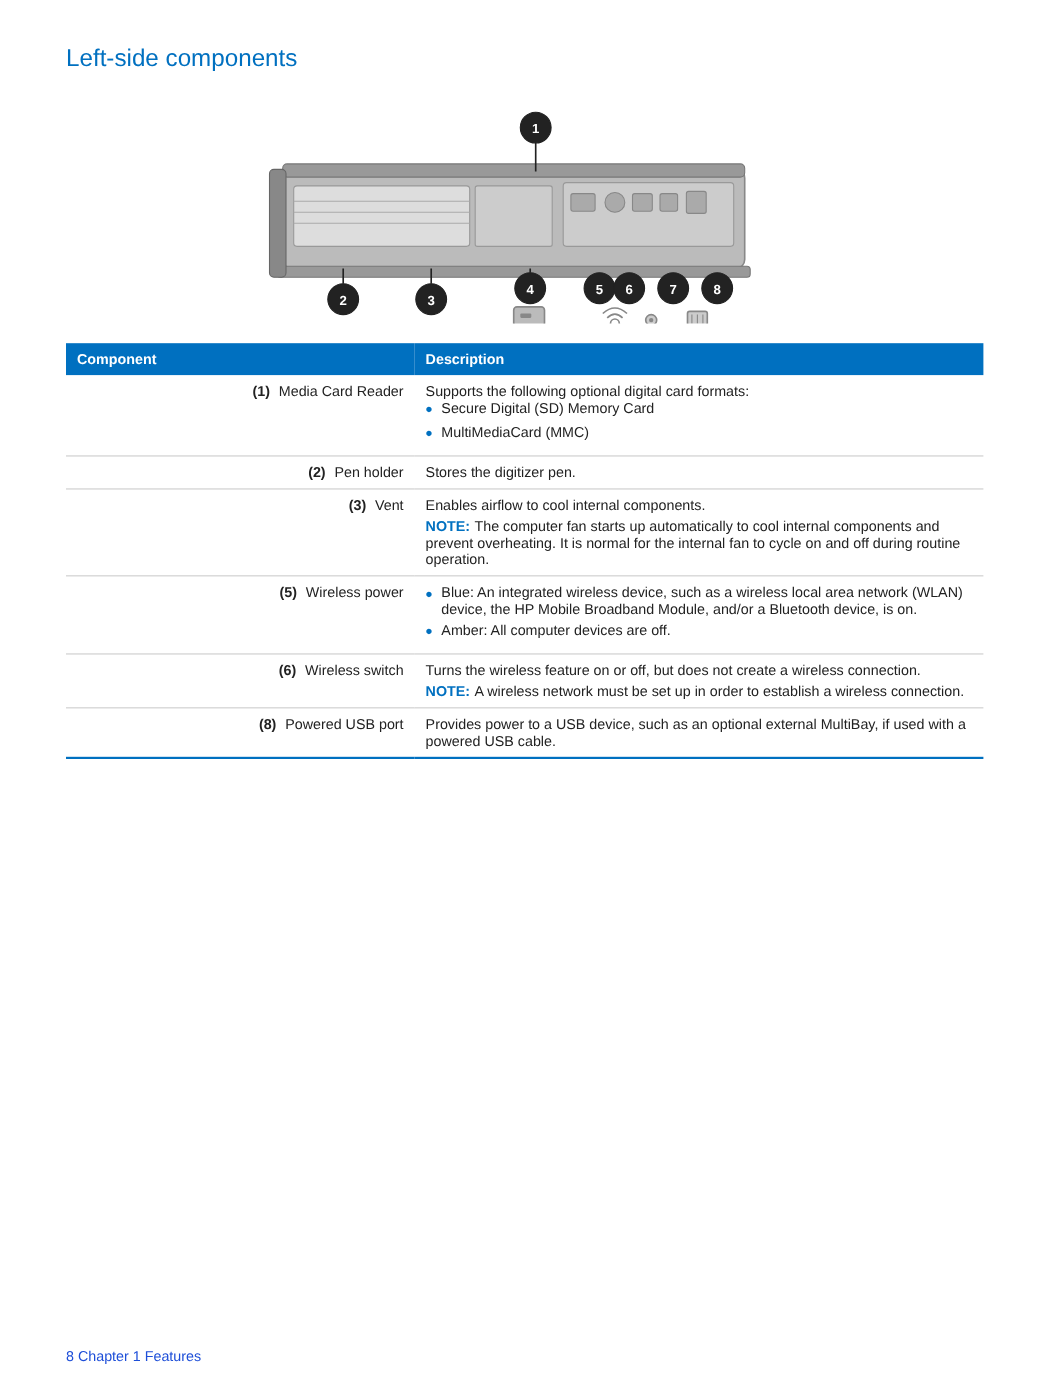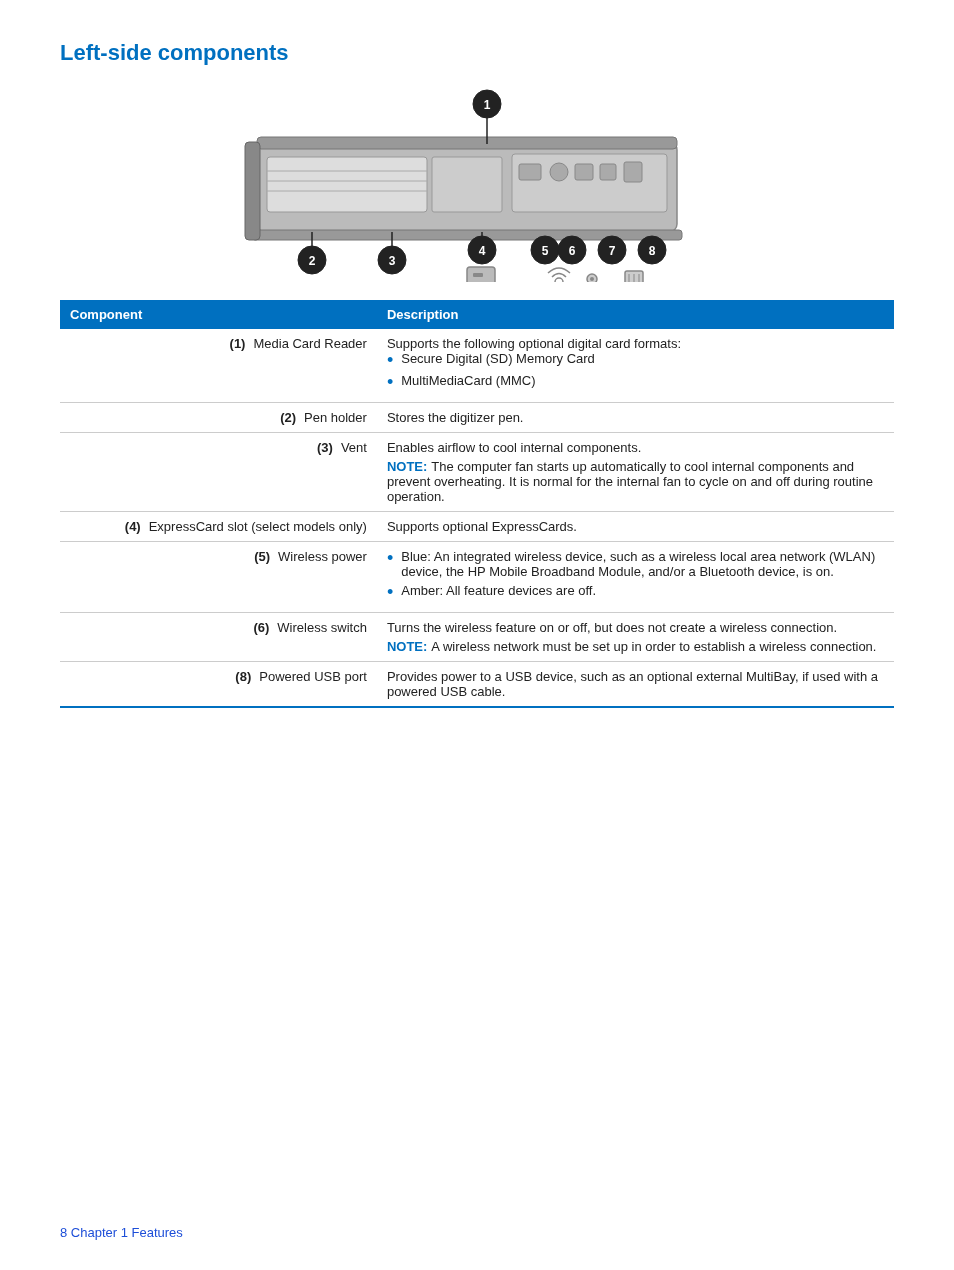--- a/index.html
+++ b/index.html
@@ -8,22 +8,22 @@
       font-size: 13px;
       color: #222;
       background: #fff;
       width: 954px;
       min-height: 1270px;
       padding: 40px 60px 60px 60px;
     }
     .page-title {
       color: #0070c0;
       font-size: 22px;
-      font-weight: bold;
-      margin-bottom: 16px;
+      font-weight: normal;
+      margin-bottom: 28px;
     }
     .diagram-container {
       display: flex;
       justify-content: center;
       margin-bottom: 18px;
       position: relative;
       height: 200px;
     }
     .diagram-svg {
       width: 560px;
@@ -204,34 +204,30 @@
       </tr>
       <tr>
         <td><span class="component-num">(2)</span><span>Pen holder</span></td>
         <td><span>Stores the digitizer pen.</span></td>
       </tr>
       <tr>
         <td><span class="component-num">(3)</span><span>Vent</span></td>
         <td><span>Enables airflow to cool internal components.</span><div class="note-text"><span class="note-label">NOTE:</span><span>The computer fan starts up automatically to cool internal components and prevent overheating. It is normal for the internal fan to cycle on and off during routine operation.</span></div></td>
       </tr>
       <tr>
-        <td><span class="component-num">(4)</span><span>ExpressCard slot (select models only)</span></td>
-        <td><span>Supports optional ExpressCards.</span></td>
-      </tr>
-      <tr>
         <td><span class="component-num">(5)</span><span>Wireless power</span></td>
         <td>
           <ul class="bullet-list">
             <li>
               <span class="bullet-dot">•</span>
               <span>Blue: An integrated wireless device, such as a wireless local area network (WLAN) device, the HP Mobile Broadband Module, and/or a Bluetooth device, is on.</span>
             </li>
             <li>
               <span class="bullet-dot">•</span>
-              <span>Amber: All feature devices are off.</span>
+              <span>Amber: All computer devices are off.</span>
             </li>
           </ul>
         </td>
       </tr>
       <tr>
         <td><span class="component-num">(6)</span><span>Wireless switch</span></td>
         <td><span>Turns the wireless feature on or off, but does not create a wireless connection.</span><div class="note-text"><span class="note-label">NOTE:</span><span>A wireless network must be set up in order to establish a wireless connection.</span></div></td>
       </tr>
       <tr>
         <td><span class="component-num">(8)</span><span>Powered USB port</span></td>

